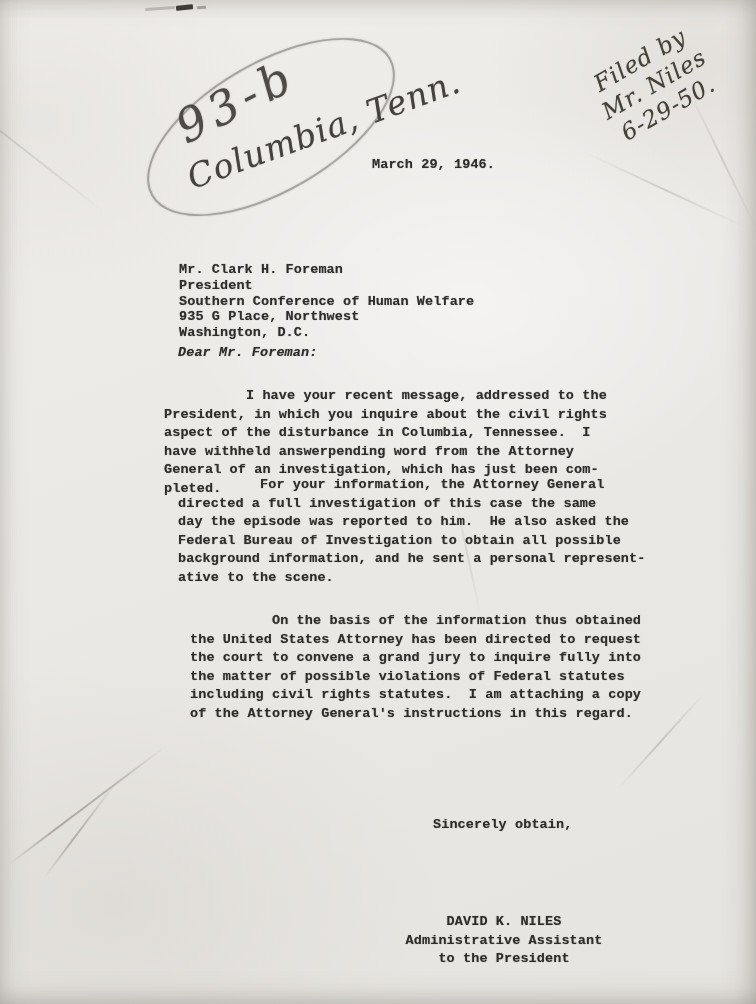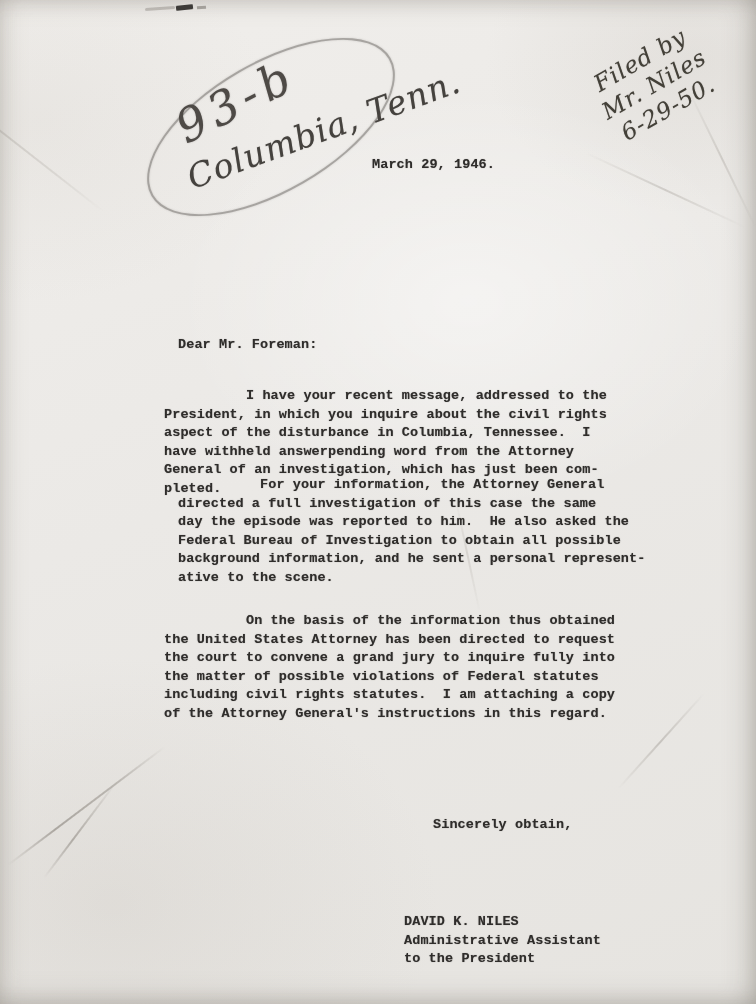--- a/index.html
+++ b/index.html
@@ -35,27 +35,27 @@
     transform:rotate(-30deg);color:#434038;letter-spacing:1px;text-shadow:0 0 1px rgba(60,56,52,.4);}
   #case-ellipse{position:absolute;left:133px;top:62px;width:272px;height:126px;
     border:2px solid rgba(95,92,88,.5);border-radius:50%;transform:rotate(-30deg);
     box-shadow:0 0 2px rgba(95,92,88,.25), inset 0 0 2px rgba(95,92,88,.25);}
   #case-number{left:172px;top:74px;font-size:46px;transform:rotate(-27deg);
     letter-spacing:6px;color:#4e4a46;text-shadow:0 0 1.5px rgba(78,74,70,.45);}
   #location-note{left:182px;top:160px;font-size:33px;transform:rotate(-20deg);
     transform-origin:left top;letter-spacing:1px;color:#45423e;text-shadow:0 0 1px rgba(64,60,56,.4);}
   #date-line{left:372px;top:146px;margin-top:10px;}
   #recipient{left:179px;top:262px;}
-  #salutation{left:178px;top:336px;}
+  #salutation{left:178px;top:344px;font-style:italic;}
   #para-1{left:164px;top:387px;}
   #para-2{left:178px;top:476px;}
-  #para-3{left:164px;top:612px;}
+  #para-3{left:190px;top:612px;}
   #para-4{left:178px;top:724px;}
   #closing{left:433px;top:816px;}
-  #signature{left:404px;top:913px;width:200px;}
+  #signature{left:404px;top:913px;width:200px;text-align:center;}
   .crease{position:absolute;height:2px;transform-origin:left center;filter:blur(.6px);pointer-events:none;}
   #crease-1{left:8px;top:864px;width:196px;transform:rotate(-37deg);
     background:linear-gradient(to right, rgba(125,119,111,0), rgba(125,119,111,.55) 30%, rgba(125,119,111,.4) 70%, rgba(125,119,111,0));}
   #crease-2{left:44px;top:877px;width:120px;transform:rotate(-53deg);
     background:linear-gradient(to right, rgba(125,119,111,0), rgba(125,119,111,.5) 40%, rgba(125,119,111,0));}
   #crease-3{left:618px;top:788px;width:128px;transform:rotate(-48deg);
     background:linear-gradient(to right, rgba(135,129,121,0), rgba(135,129,121,.35) 50%, rgba(135,129,121,0));}
   #crease-4{left:586px;top:152px;width:175px;transform:rotate(25deg);
     background:linear-gradient(to right, rgba(140,134,126,0), rgba(140,134,126,.3) 50%, rgba(140,134,126,0));}
   #crease-5{left:688px;top:88px;width:155px;transform:rotate(64deg);
@@ -86,20 +86,25 @@
   <div class="crease" id="crease-7"></div>
 
   <div class="hand" id="filed-note">Filed by
 Mr. Niles
 6-29-50.</div>
   <div id="case-ellipse"></div>
   <div class="hand" id="case-number">93-b</div>
   <div class="hand" id="location-note">Columbia, Tenn.</div>
 
   <div class="typed" id="date-line">March 29, 1946.</div>
+  <div class="typed addr" id="recipient">Mr. Clark H. Foreman
+President
+Southern Conference of Human Welfare
+935 G Place, Northwest
+Washington, D.C.</div>
   <div class="typed" id="salutation">Dear Mr. Foreman:</div>
   <div class="typed" id="para-1">          I have your recent message, addressed to the
 President, in which you inquire about the civil rights
 aspect of the disturbance in Columbia, Tennessee.  I
 have withheld answerpending word from the Attorney
 General of an investigation, which has just been com-
 pleted.</div>
   <div class="typed" id="para-2">          For your information, the Attorney General
 directed a full investigation of this case the same
 day the episode was reported to him.  He also asked the

